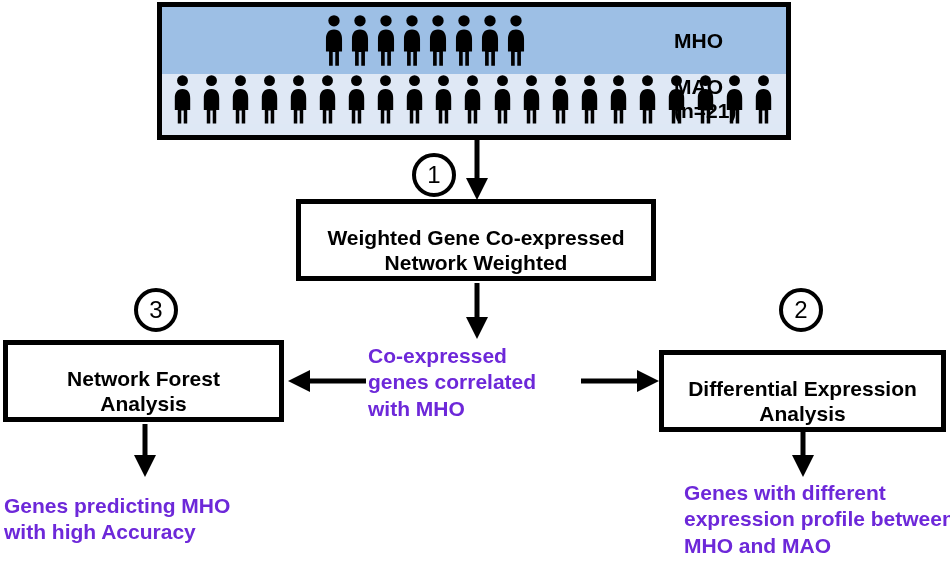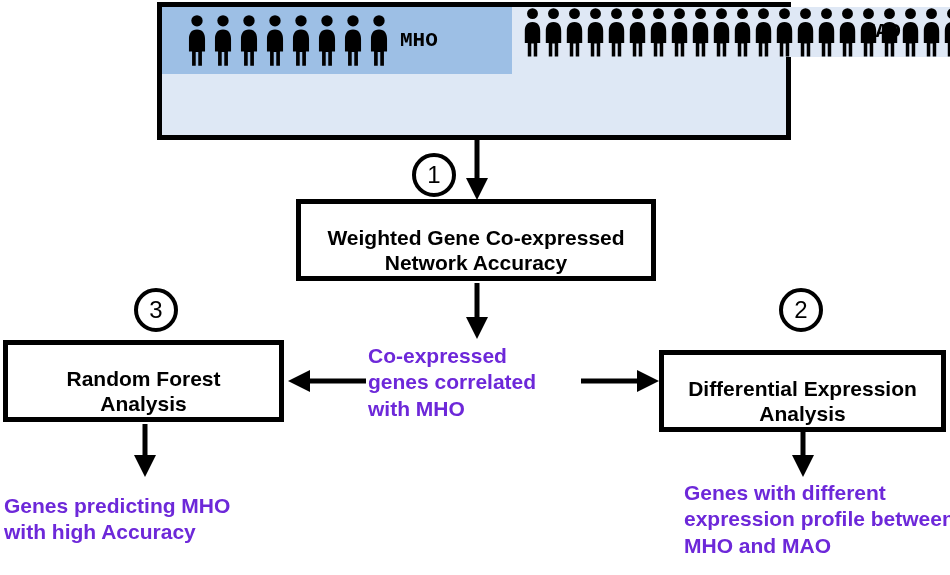--- a/index.html
+++ b/index.html
@@ -22,21 +22,21 @@
   .cohort-panel {
     position: absolute;
     left: 157px;
     top: 2px;
     width: 634px;
     height: 138px;
     border: 5px solid #000000;
     box-sizing: border-box;
     background: #dee8f5;
     display: flex;
-    font-family: Liberation Mono, monospace;
+    flex-direction: column;
   }
   .cohort-band {
     display: flex;
     align-items: center;
     box-sizing: border-box;
     position: relative;
   }
   .band-mho {
     height: 67px;
     background: #9dbfe5;
@@ -300,20 +300,21 @@
             <circle cx="12" cy="7.5" r="6.2" fill="#000000"></circle>
             <path d="M12 17 C5.6 17 3.2 21.5 3.2 27.5 L3.2 41 L6.6 41 L6.6 56.5 L10.6 56.5 L10.6 41.5 L13.4 41.5 L13.4 56.5 L17.4 56.5 L17.4 41 L20.8 41 L20.8 27.5 C20.8 21.5 18.4 17 12 17 Z" fill="#000000"></path>
           </svg>
           <svg width="21" height="51" viewBox="0 0 24 58" class="person">
             <circle cx="12" cy="7.5" r="6.2" fill="#000000"></circle>
             <path d="M12 17 C5.6 17 3.2 21.5 3.2 27.5 L3.2 41 L6.6 41 L6.6 56.5 L10.6 56.5 L10.6 41.5 L13.4 41.5 L13.4 56.5 L17.4 56.5 L17.4 41 L20.8 41 L20.8 27.5 C20.8 21.5 18.4 17 12 17 Z" fill="#000000"></path>
           </svg>
         </div>
       <div class="cohort-label">
         <span class="lab-name">MAO</span>
+        <span class="lab-n">(n=21)</span>
       </div>
     </div>
 
   </div>
 
   <div class="conn" style="left:462px; top:140px;">
     <svg width="30" height="62" viewBox="0 0 30 62" aria-hidden="true">
       <line x1="15" y1="0" x2="15" y2="44" stroke="#000000" stroke-width="5"></line>
       <polygon points="15,60 4,38 26,38" fill="#000000"></polygon>
     </svg>
@@ -360,27 +361,27 @@
   <div class="badge" id="badge-3">
     <span>3</span>
   </div>
   <div class="badge" id="badge-2">
     <span>2</span>
   </div>
 
   <div class="proc-box" id="box-wgcna">
     <div>
       <span>Weighted Gene Co-expressed</span><br>
-      <span>Network Accuracy</span>
+      <span>Network Weighted</span>
     </div>
   </div>
 
   <div class="proc-box" id="box-rf">
     <div>
-      <span>Random Forest</span><br>
+      <span>Network Forest</span><br>
       <span>Analysis</span>
     </div>
   </div>
 
   <div class="proc-box" id="box-de">
     <div>
       <span>Differential Expression</span><br>
       <span>Analysis</span>
     </div>
   </div>

